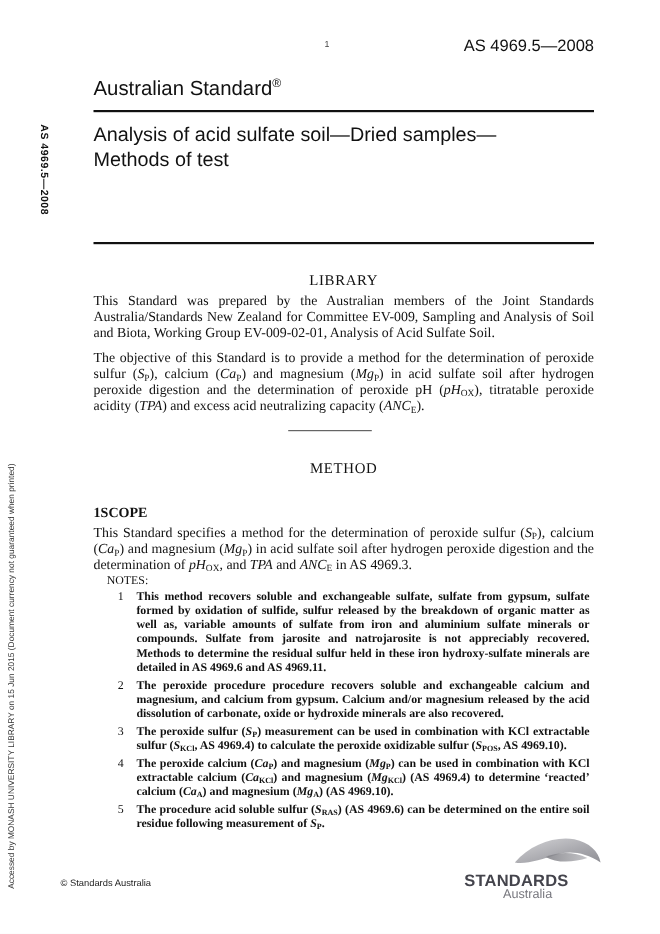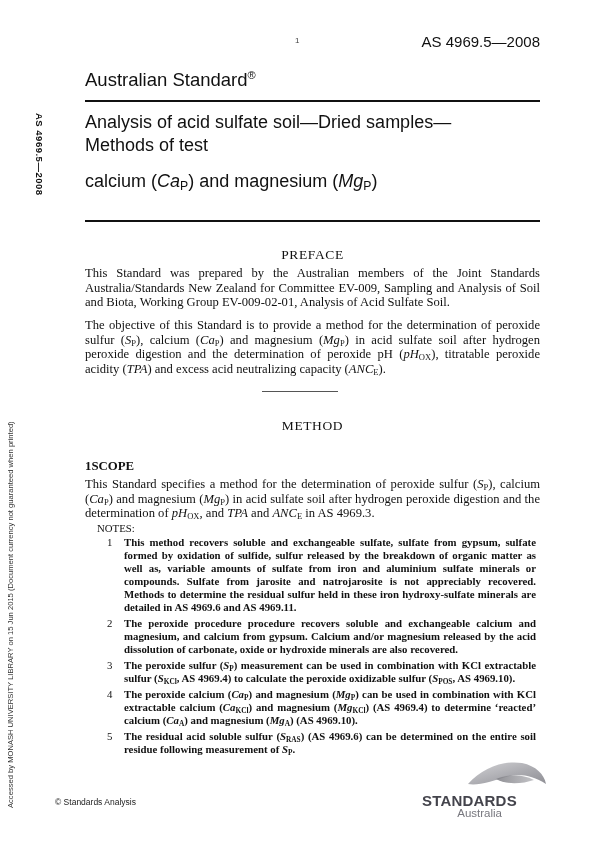--- a/index.html
+++ b/index.html
@@ -95,26 +95,25 @@
 
   <div class="side-label">AS 4969.5—2008</div>
   <div class="access-note">Accessed by MONASH UNIVERSITY LIBRARY on 15 Jun 2015 (Document currency not guaranteed when printed)</div>
 
   <div class="main-title">
     <div>Analysis of acid sulfate soil—Dried samples—</div>
     <div>Methods of test</div>
   </div>
 
   <div class="method-title">
-    <div><span>calcium (</span><span style="font-style: italic;">Ca</span><sub>P</sub><span>) and magnesium (</span><span style="font-style: italic;">Mg</span><sub>P</sub><span>)</span></div>
   </div>
 
   <div class="rule rule2"></div>
 
-  <div class="centered-head preface-head">PREFACE</div>
+  <div class="centered-head preface-head">LIBRARY</div>
   <div class="para para1">This Standard was prepared by the Australian members of the Joint Standards Australia/Standards New Zealand for Committee EV-009, Sampling and Analysis of Soil and Biota, Working Group EV-009-02-01, Analysis of Acid Sulfate Soil.</div>
   <div class="para para2"><span>The objective of this Standard is to provide a method for the determination of peroxide sulfur (</span><span style="font-style: italic;">S</span><sub>P</sub><span>), calcium (</span><span style="font-style: italic;">Ca</span><sub>P</sub><span>) and magnesium (</span><span style="font-style: italic;">Mg</span><sub>P</sub><span>) in acid sulfate soil after hydrogen peroxide digestion and the determination of peroxide pH (</span><span style="font-style: italic;">pH</span><sub>OX</sub><span>), titratable peroxide acidity (</span><span style="font-style: italic;">TPA</span><span>) and excess acid neutralizing capacity (</span><span style="font-style: italic;">ANC</span><sub>E</sub><span>).</span></div>
 
   <div class="short-rule"></div>
 
   <div class="centered-head method-head">METHOD</div>
 
   <div class="scope-head"><span>1</span><span class="sec-title">SCOPE</span></div>
 
   <div class="para scope-para"><span>This Standard specifies a method for the determination of peroxide sulfur (</span><span style="font-style: italic;">S</span><sub>P</sub><span>), calcium (</span><span style="font-style: italic;">Ca</span><sub>P</sub><span>) and magnesium (</span><span style="font-style: italic;">Mg</span><sub>P</sub><span>) in acid sulfate soil after hydrogen peroxide digestion and the determination of </span><span style="font-style: italic;">pH</span><sub>OX</sub><span>, and </span><span style="font-style: italic;">TPA</span><span> and </span><span style="font-style: italic;">ANC</span><sub>E</sub><span> in AS 4969.3.</span></div>
@@ -133,25 +132,25 @@
     <div class="note">
       <div class="note-num">3</div>
       <div class="note-text"><span>The peroxide sulfur (</span><span style="font-style: italic;">S</span><sub>P</sub><span>) measurement can be used in combination with KCl extractable sulfur (</span><span style="font-style: italic;">S</span><sub>KCl</sub><span>, AS 4969.4) to calculate the peroxide oxidizable sulfur (</span><span style="font-style: italic;">S</span><sub>POS</sub><span>, AS 4969.10).</span></div>
     </div>
     <div class="note">
       <div class="note-num">4</div>
       <div class="note-text"><span>The peroxide calcium (</span><span style="font-style: italic;">Ca</span><sub>P</sub><span>) and magnesium (</span><span style="font-style: italic;">Mg</span><sub>P</sub><span>) can be used in combination with KCl extractable calcium (</span><span style="font-style: italic;">Ca</span><sub>KCl</sub><span>) and magnesium (</span><span style="font-style: italic;">Mg</span><sub>KCl</sub><span>) (AS 4969.4) to determine ‘reacted’ calcium (</span><span style="font-style: italic;">Ca</span><sub>A</sub><span>) and magnesium (</span><span style="font-style: italic;">Mg</span><sub>A</sub><span>) (AS 4969.10).</span></div>
     </div>
     <div class="note">
       <div class="note-num">5</div>
-      <div class="note-text"><span>The residual acid soluble sulfur (</span><span style="font-style: italic;">S</span><sub>RAS</sub><span>) (AS 4969.6) can be determined on the entire soil residue following measurement of </span><span style="font-style: italic;">S</span><sub>P</sub><span>.</span></div>
+      <div class="note-text"><span>The procedure acid soluble sulfur (</span><span style="font-style: italic;">S</span><sub>RAS</sub><span>) (AS 4969.6) can be determined on the entire soil residue following measurement of </span><span style="font-style: italic;">S</span><sub>P</sub><span>.</span></div>
     </div>
   </div>
 
-  <div class="copyright">© Standards Analysis</div>
+  <div class="copyright">© Standards Australia</div>
 
   <div class="logo">
     <svg class="logo-swoosh" width="82" height="36" viewBox="0 0 82 36">
       <defs>
         <linearGradient id="sw1" x1="0" y1="0" x2="1" y2="1">
           <stop offset="0" stop-color="#d4d4d7"></stop>
           <stop offset="0.55" stop-color="#ababb0"></stop>
           <stop offset="1" stop-color="#8f8f95"></stop>
         </linearGradient>
         <linearGradient id="sw2" x1="0" y1="0" x2="1" y2="0">

